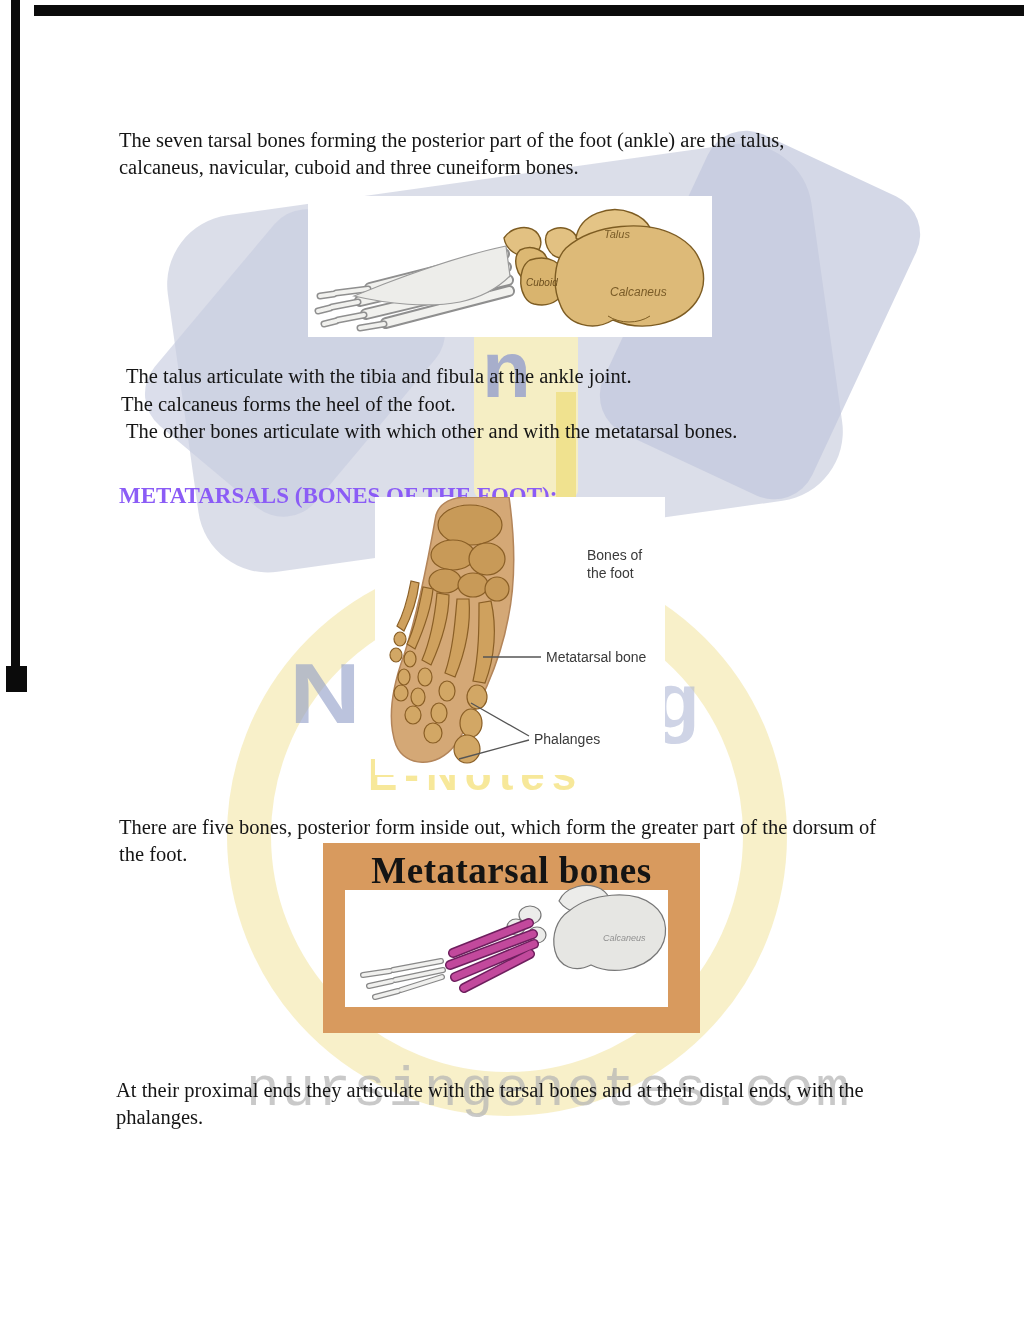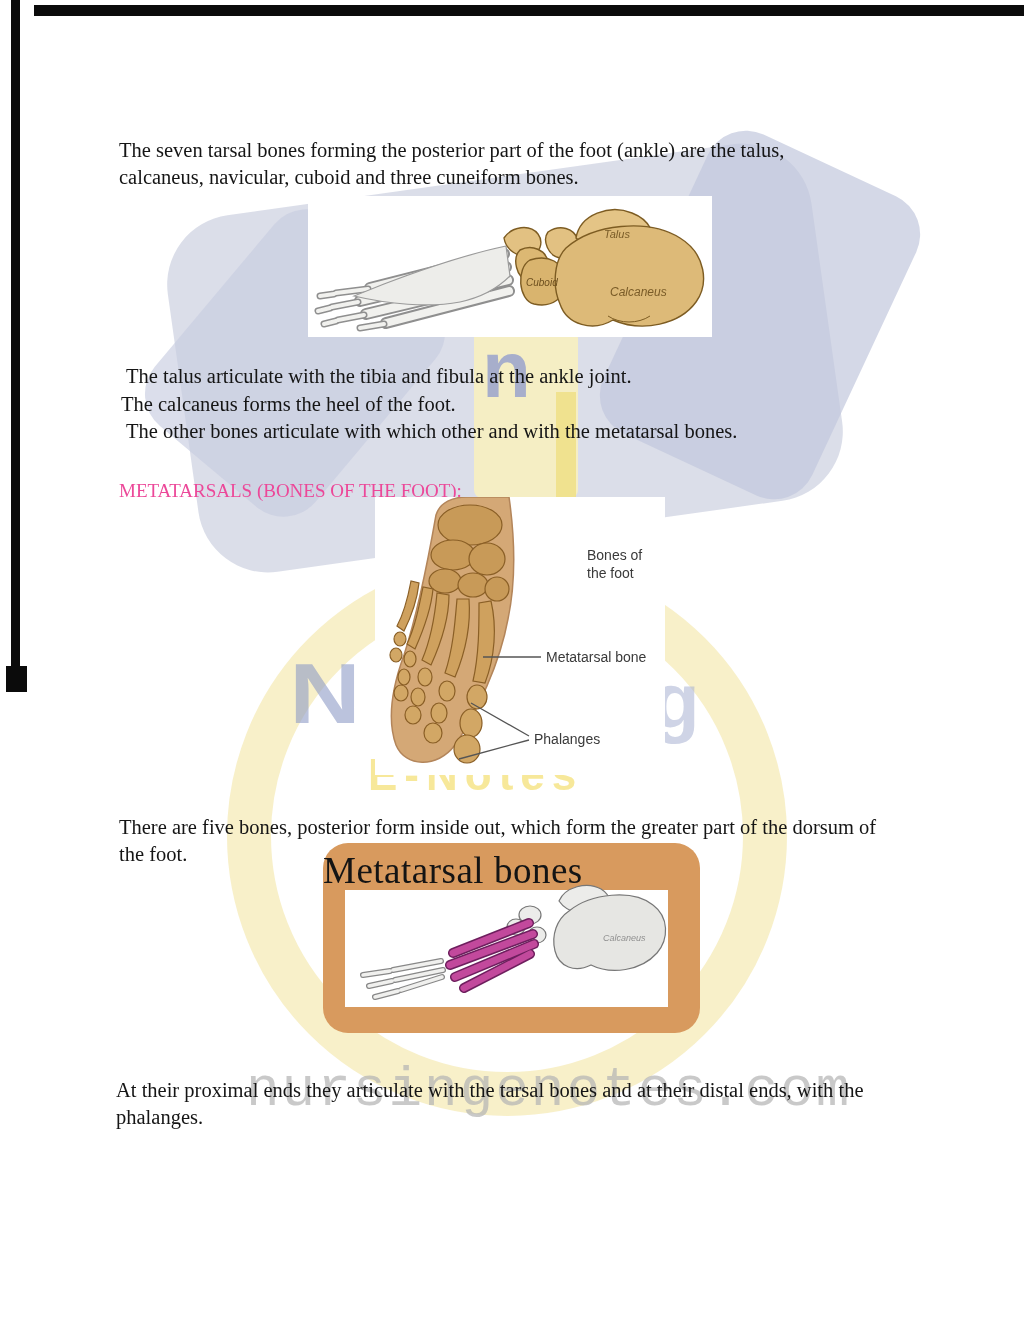--- a/index.html
+++ b/index.html
@@ -29,35 +29,35 @@
         font-size:86px;color:#8f9cc7;opacity:.6;transform:scaleX(1.15);}
   .wm-g{position:absolute;left:652px;top:656px;font-family:"Liberation Sans",sans-serif;font-weight:bold;
         font-size:78px;color:#a8b2d2;opacity:.55;}
   .wm-enotes{position:absolute;left:368px;top:750px;font-family:"Liberation Sans",sans-serif;font-weight:bold;
         font-size:44px;letter-spacing:7px;color:#f0d337;opacity:.5;}
   .wm-site{position:absolute;left:246px;top:1058px;font-family:Liberation Mono, monospace;
         font-size:56px;letter-spacing:2px;color:#b5b5b5;opacity:.72;}
 
   
   .para{position:absolute;font-size:20.5px;line-height:27.5px;}
-  .p1{left:119px;top:116px;width:748px;}
+  .p1{left:119px;top:106px;width:748px;}
   .p2{left:121px;top:363px;width:700px;}
   .p2 .ln{white-space:nowrap;}
   .p2 .ind{padding-left:5px;}
-  .heading{position:absolute;left:119px;top:464px;font-size:19px;font-weight:normal;color:#ec4899;}
+  .heading{position:absolute;left:119px;top:464px;font-size:23px;font-weight:bold;color:#8b5cf6;}
   .p3{left:119px;top:793px;width:770px;}
   .p4{left:116px;top:1056px;width:762px;}
 
   
-  .fig{position:absolute;border-radius:25px;}
+  .fig{position:absolute;}
   .fig1{left:308px;top:196px;width:404px;height:141px;}
   .fig2{left:375px;top:497px;width:290px;height:278px;}
   .fig3{left:323px;top:843px;width:377px;height:190px;background:#d89a5e;}
-  .fig3-title{position:absolute;left:0;top:6px;width:100%;font-family:"Liberation Serif",serif;
-        font-weight:normal;font-size:37px;color:#141414;letter-spacing:.5px;}
+  .fig3-title{position:absolute;left:0;top:6px;width:100%;text-align:center;font-family:"Liberation Serif",serif;
+        font-weight:bold;font-size:37px;color:#141414;letter-spacing:.5px;}
   svg{display:block;}
   .svglabel{font-family:"Liberation Sans",sans-serif;}
 </style>
 </head>
 <body>
 
 <div class="page">
 
   <div class="layer wm">
     <div class="diamond d1"></div>

